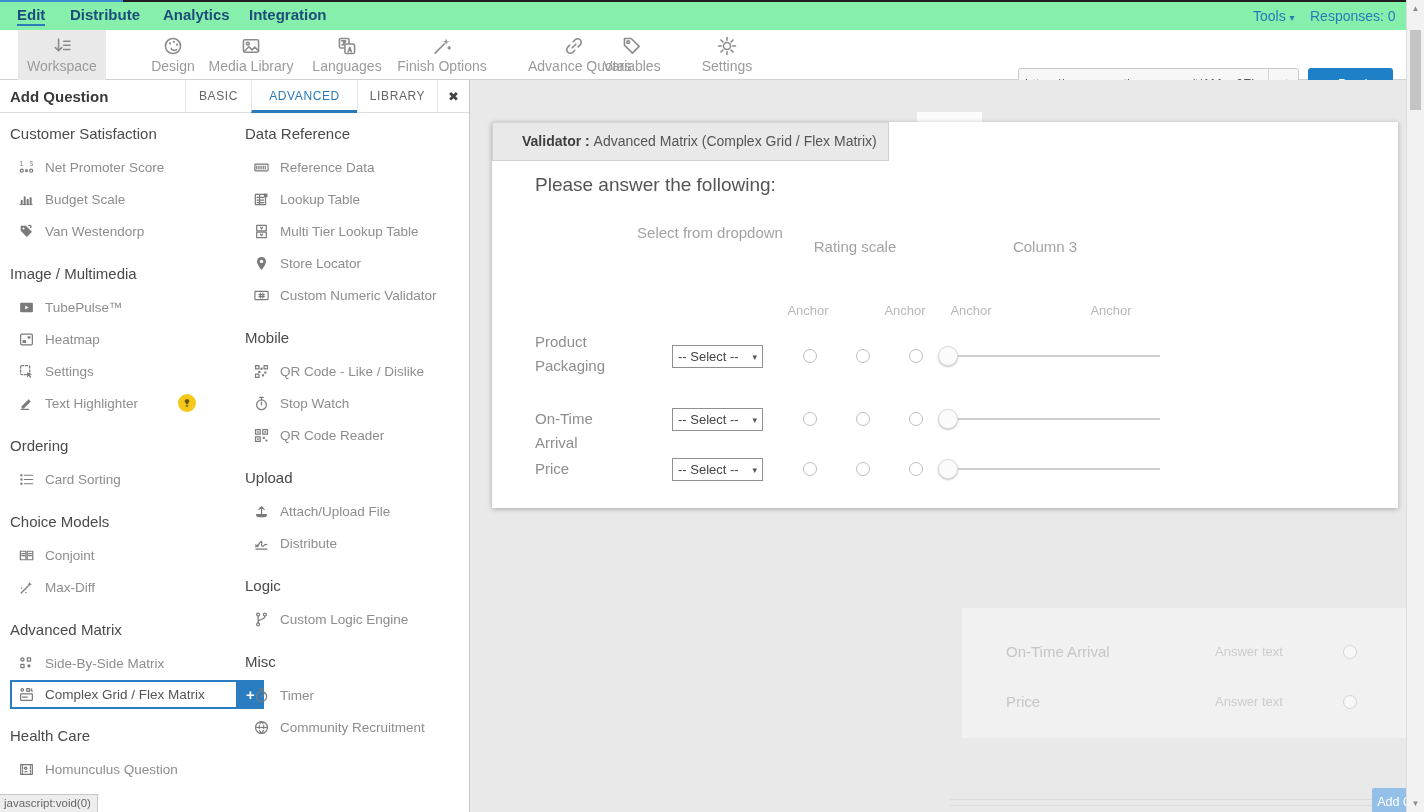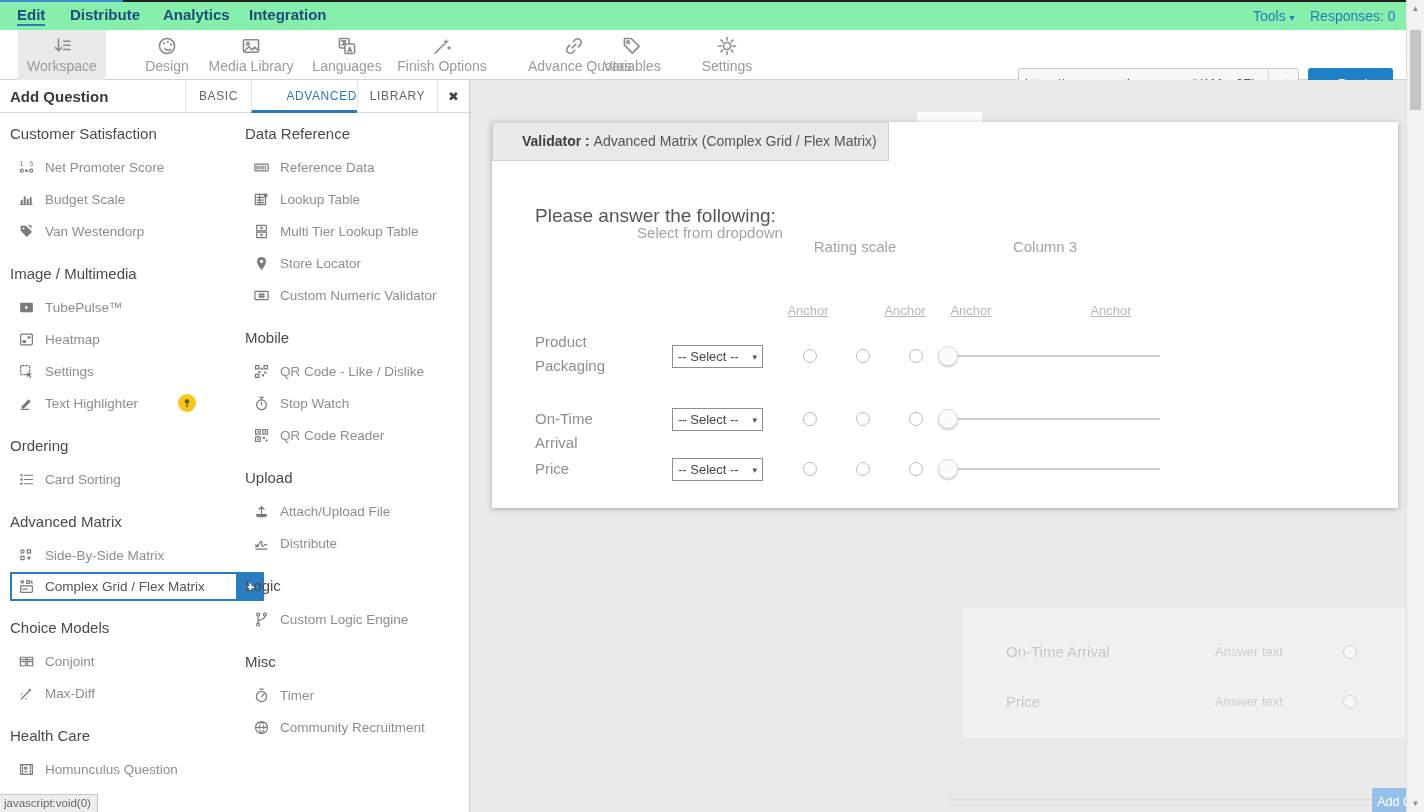--- a/index.html
+++ b/index.html
@@ -33,44 +33,44 @@
   #url-edit { width:30px; border-left:1px solid #d5d5d5; color:#555; display:flex; align-items:center; justify-content:center; cursor:pointer; }
   #url-edit .ic { width:14px; height:14px; }
   #preview-btn { left:1308px; top:38px; width:85px; height:31px; background:#1e80c6; border-radius:3px; color:#fff; font-size:13px; display:flex; align-items:center; justify-content:center; gap:6px; cursor:pointer; }
   #preview-btn .ic { width:15px; height:13px; }
 
   
   #panel { left:0; top:80px; width:470px; height:732px; background:#fff; border-right:1px solid #c9c9c9; }
   #panel-head { position:absolute; left:0; top:0; width:469px; height:33px; border-bottom:1px solid #ddd; }
   #panel-title { position:absolute; left:10px; top:8px; font-size:15px; font-weight:700; color:#3a3a3a; }
   .tab { position:absolute; top:0; height:33px; line-height:32px; text-align:center; font-size:12px; letter-spacing:.6px; color:#666; border-left:1px solid #e5e5e5; cursor:pointer; }
-  .tab.active { color:#2a7ab9; border-bottom:3px solid #2a7ab9;text-align:right; }
+  .tab.active { color:#2a7ab9; border-bottom:3px solid #2a7ab9; }
   #tab-close { position:absolute; left:437px; top:0; width:32px; height:33px; line-height:33px; text-align:center; color:#444; font-size:13px; cursor:pointer; border-left:1px solid #e5e5e5; }
 
   .side-col { position:absolute; top:33px; padding-top:12px; }
   .sec-head { height:20px; margin-bottom:6px; font-size:15px; color:#4a4a4a; }
   .side-item { height:32px; display:flex; align-items:center; color:#8d8d8d; font-size:13.5px; cursor:pointer; position:relative; }
   .side-item .ic { width:17px; height:17px; margin:0 10px 0 8px; color:#7a7a7a; flex:none; }
   .side-sec { margin-bottom:18px; }
   .side-item.selected { border:2px solid #2a7dc0; height:29px; margin:1px 0 2px; padding-right:4px; color:#555; }
   .side-item.selected .ic { margin-left:6px; }
   .plus-btn { position:absolute; right:-28px; top:-2px; width:27px; height:29px; background:#2a7dc0; color:#fff; font-size:15px; font-weight:700; text-align:center; line-height:29px; cursor:pointer; }
   .badge { width:18px; height:18px; border-radius:50%; background:#f5c71a; color:#6b5900; margin-left:40px; flex:none; display:flex; align-items:center; justify-content:center; }
   .badge .ic { width:12px; height:12px; margin:0; color:#6b5900; }
 
   
   #main { left:470px; top:80px; width:936px; height:732px; background:#e9e9e9; }
   #sliver { left:447px; top:32px; width:65px; height:10px; background:#fcfcfc; }
 
   #card { left:22px; top:42px; width:906px; height:386px; background:#fff; box-shadow:0 1px 5px rgba(0,0,0,.28); }
   #card-tab { position:absolute; left:0; top:0; width:397px; height:39px; background:#e9e9e9; border:1px solid #d2d2d2; line-height:37px; padding-left:29px; font-size:14px; color:#555; }
   #card-tab b { color:#3f3f3f; }
-  #pv-question { position:absolute; left:43px; top:52px; font-size:19px; color:#555;margin-top:31px; }
+  #pv-question { position:absolute; left:43px; top:52px; font-size:19px; color:#555; }
   .pv-colhead { position:absolute; text-align:center; font-size:15px; color:#a3a3a3; line-height:26px; }
-  .pv-anchor { position:absolute; width:70px; text-align:center; font-size:13px; color:#b8b8b8; top:181px;text-decoration:underline; }
+  .pv-anchor { position:absolute; width:70px; text-align:center; font-size:13px; color:#b8b8b8; top:181px; }
   .pv-label { position:absolute; left:43px; width:100px; font-size:15px; color:#8e8e8e; line-height:24px; }
   .pv-select { position:absolute; left:180px; width:91px; height:23px; border:1px solid #8f8f8f; background:#fff; font-size:13px; color:#444; display:flex; align-items:center; padding:0 5px; cursor:pointer; }
   .pv-select .car { margin-left:auto; font-size:9px; color:#555; }
   .pv-radio { position:absolute; width:14px; height:14px; border:1px solid #bdbdbd; border-radius:50%; background:#fff; cursor:pointer; }
   .pv-track { position:absolute; width:208px; height:2px; background:#cecece; }
   .pv-handle { position:absolute; width:20px; height:20px; border-radius:50%; background:#fbfbfb; border:1px solid #ddd; box-shadow:0 1px 2px rgba(0,0,0,.25); cursor:pointer; }
 
   
   #bg-panel { left:492px; top:528px; width:906px; height:130px; background:#f1f1f1; }
   .bg-label { position:absolute; font-size:15px; color:#c6c6c6; }
@@ -120,21 +120,21 @@
           </svg></span>
       <span>Preview</span>
     </div>
   <div class="tb-item active" style="left: 18px; width: 88px;">
         <span class="ic"><svg viewBox="0 0 16 16">
             <path d="M5.5 3v8.5M3.2 9.2l2.3 2.3 2.3-2.3"></path>
             <path d="M9.2 4.5h4.6M9.2 7.5h4.6M9.2 10.5h4.6"></path>
           </svg></span>
         <span class="tb-label">Workspace</span>
       </div>
-      <div class="tb-item" style="left: 130px; width: 74px; text-align: center;">
+      <div class="tb-item" style="left: 136px; width: 74px; text-align: center;">
         <span class="ic"><svg viewBox="0 0 16 16">
             <circle cx="8" cy="8" r="5.5"></circle>
             <circle cx="5.8" cy="6.1" r=".8" class="f"></circle>
             <circle cx="8.6" cy="5" r=".8" class="f"></circle>
             <circle cx="10.9" cy="7" r=".8" class="f"></circle>
             <path d="M10.6 10.6c-1.4 1-3.8.6-3.9-1"></path>
           </svg></span>
         <span class="tb-label">Design</span>
       </div>
       <div class="tb-item" style="left: 204px; width: 94px;">
@@ -267,60 +267,60 @@
             <span class="ic"><svg viewBox="0 0 16 16">
                 <rect x="2.2" y="3" width="2" height="2" class="f"></rect>
                 <rect x="2.2" y="7" width="2" height="2" class="f"></rect>
                 <rect x="2.2" y="11" width="2" height="2" class="f"></rect>
                 <path d="M6 4h7.8M6 8h7.8M6 12h7.8"></path>
               </svg></span>
             <span>Card Sorting</span>
           </div>
         </div>
         <div class="side-sec">
+          <div class="sec-head">Choice Models</div>
+          <div class="side-item">
+            <span class="ic"><svg viewBox="0 0 16 16">
+                <rect x="2.2" y="4" width="5.2" height="8"></rect>
+                <rect x="8.7" y="4" width="5.2" height="8"></rect>
+                <path d="M3.5 6.2h2.6M3.5 8.2h2.6M10 6.2h2.6M10 8.2h2.6"></path>
+              </svg></span>
+            <span>Conjoint</span>
+          </div>
+          <div class="side-item">
+            <span class="ic"><svg viewBox="0 0 16 16">
+                <path d="M3 13.2l6.8-6.8"></path>
+                <path d="M11 2.6l.6 1.7 1.7.6-1.7.6-.6 1.7-.6-1.7-1.7-.6 1.7-.6z" class="f"></path>
+                <circle cx="3.4" cy="8.4" r=".7" class="f"></circle>
+                <circle cx="7.4" cy="12.6" r=".7" class="f"></circle>
+              </svg></span>
+            <span>Max-Diff</span>
+          </div>
+        </div>
+        <div class="side-sec">
           <div class="sec-head">Advanced Matrix</div>
           <div class="side-item">
             <span class="ic"><svg viewBox="0 0 16 16">
                 <circle cx="4.2" cy="4.2" r="1.5"></circle>
                 <rect x="8.8" y="2.7" width="3" height="3"></rect>
                 <rect x="2.7" y="8.8" width="3" height="3"></rect>
                 <circle cx="10.3" cy="10.3" r="1.5" class="f"></circle>
               </svg></span>
             <span>Side-By-Side Matrix</span>
           </div>
           <div class="side-item selected">
             <span class="ic"><svg viewBox="0 0 16 16">
                 <circle cx="4" cy="3.6" r="1.2"></circle>
                 <rect x="8.2" y="2.4" width="2.6" height="2.6"></rect>
                 <path d="M12.2 3.7l.8-.9M12.6 4.6h1"></path>
                 <rect x="2.5" y="7.5" width="11" height="6" rx=".5"></rect>
                 <path d="M4.3 10.5h4.4"></path>
               </svg></span>
             <span>Complex Grid / Flex Matrix</span>
             <span class="plus-btn">+</span>
-          </div>
-        </div>
-        <div class="side-sec">
-          <div class="sec-head">Choice Models</div>
-          <div class="side-item">
-            <span class="ic"><svg viewBox="0 0 16 16">
-                <rect x="2.2" y="4" width="5.2" height="8"></rect>
-                <rect x="8.7" y="4" width="5.2" height="8"></rect>
-                <path d="M3.5 6.2h2.6M3.5 8.2h2.6M10 6.2h2.6M10 8.2h2.6"></path>
-              </svg></span>
-            <span>Conjoint</span>
-          </div>
-          <div class="side-item">
-            <span class="ic"><svg viewBox="0 0 16 16">
-                <path d="M3 13.2l6.8-6.8"></path>
-                <path d="M11 2.6l.6 1.7 1.7.6-1.7.6-.6 1.7-.6-1.7-1.7-.6 1.7-.6z" class="f"></path>
-                <circle cx="3.4" cy="8.4" r=".7" class="f"></circle>
-                <circle cx="7.4" cy="12.6" r=".7" class="f"></circle>
-              </svg></span>
-            <span>Max-Diff</span>
           </div>
         </div>
         <div class="side-sec">
           <div class="sec-head">Health Care</div>
           <div class="side-item">
             <span class="ic"><svg viewBox="0 0 16 16">
                 <rect x="2.5" y="3.5" width="11" height="9"></rect>
                 <path d="M4.3 3.5v9M11.7 3.5v9" stroke-dasharray="1.3 1.3"></path>
                 <circle cx="7.2" cy="6.8" r="1.1"></circle>
                 <path d="M5.6 10.6c.8-1.7 2.8-1.7 3.6 0z" class="f"></path>

